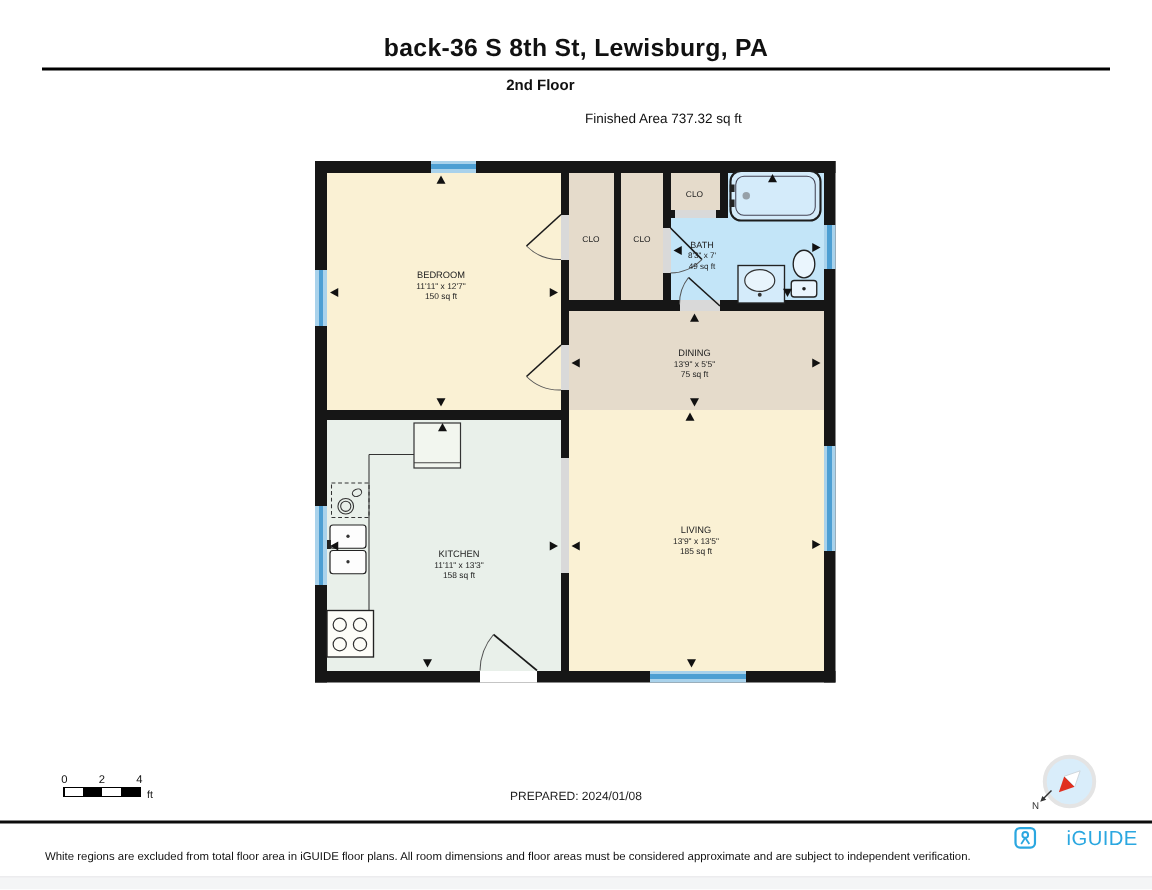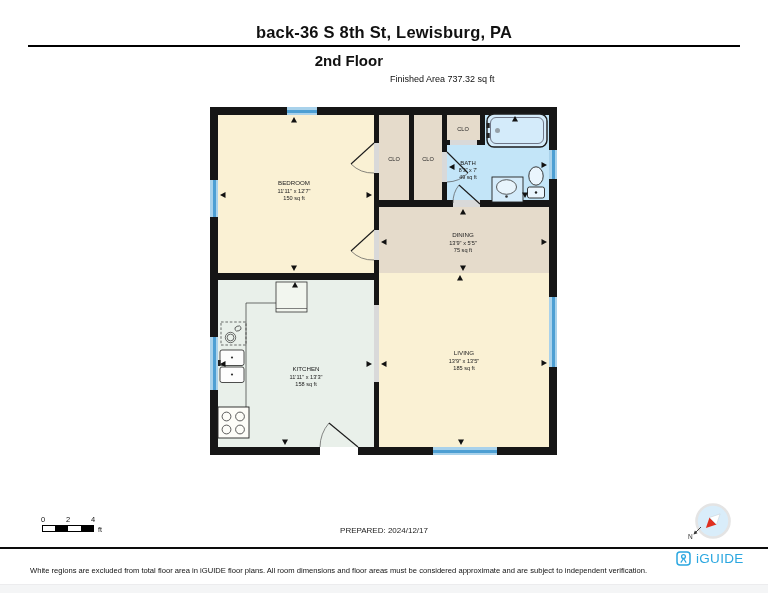--- a/index.html
+++ b/index.html
@@ -1,28 +1,28 @@
 <!DOCTYPE html>
 <html><head>
 <meta charset="utf-8">
 <style>
   html,body{margin:0;padding:0;background:#fff;}
   .page{position:relative;width:768px;height:593px;background:#fff;overflow:hidden;
         font-family:"Liberation Sans",sans-serif;color:#111;}
   .title{position:absolute;top:23px;left:0;right:0;text-align:center;
          font-size:16.5px;font-weight:bold;letter-spacing:.2px;}
   .title-rule{position:absolute;top:45px;left:28px;width:712px;height:2px;background:#000;}
-  .floor-label{position:absolute;top:52px;right:385px;font-size:15px;font-weight:bold;}
+  .floor-label{position:absolute;top:52px;right:385px;font-size:10px;font-weight:bold;}
   .area-label{position:absolute;top:52px;left:390px;font-size:9px;margin-top:22px;}
   .plan{position:absolute;left:210px;top:107px;}
   .scalebar{position:absolute;left:38px;top:513px;}
   .prepared{position:absolute;top:526px;left:0;right:0;text-align:center;font-size:8px;color:#222;}
   .footer-rule{position:absolute;top:547px;left:0;width:768px;height:2.4px;background:#0c0c0c;}
   .disclaimer{position:absolute;top:554px;left:30px;width:630px;font-size:7.6px;color:#111;margin-top:12px;}
-  .brand{position:absolute;top:551px;left:676px;display:flex;align-items:center;gap:5px;
+  .brand{position:absolute;top:551px;left:676px;display:flex;align-items:center;gap:20px;
          color:#2ba7e0;font-size:13.5px;letter-spacing:.3px;cursor:pointer;}
   .compass{position:absolute;left:684px;top:499px;}
   .bottom-strip{position:absolute;top:584px;left:0;width:768px;height:9px;background:#f4f5f6;border-top:1px solid #ececee;}
   svg text{font-family:"Liberation Sans",sans-serif;}
 </style>
 </head>
 <body>
 
 <div class="page">
 
@@ -241,21 +241,21 @@
       <text x="55" y="9">4</text>
     </g>
     <g shape-rendering="crispEdges">
       <rect x="4.5" y="12" width="51" height="6" fill="#fff" stroke="#000" stroke-width="1"></rect>
       <rect x="17.25" y="12" width="12.75" height="6" fill="#000"></rect>
       <rect x="42.75" y="12" width="12.75" height="6" fill="#000"></rect>
     </g>
     <text x="60" y="19" font-size="7" fill="#111">ft</text>
   </svg>
 
-  <div class="prepared">PREPARED: 2024/12/17</div>
+  <div class="prepared">PREPARED: 2024/01/08</div>
 
   <svg class="compass" width="52" height="46" viewBox="0 0 52 46">
     <circle cx="29" cy="22" r="16.5" fill="#d9edfa" stroke="#e4e4e4" stroke-width="2.6"></circle>
     <g>
       <polygon points="21.9,29.1 25.5,18.5 32.5,25.5" fill="#e03020"></polygon>
       <polygon points="36.1,14.9 25.5,18.5 32.5,25.5" fill="#ffffff" stroke="#c4ccd2" stroke-width="0.5"></polygon>
     </g>
     <g>
       <text x="4" y="40" font-size="6.5" fill="#333">N</text>
       <line x1="17" y1="28" x2="11.5" y2="33.5" stroke="#333" stroke-width="0.9"></line>

